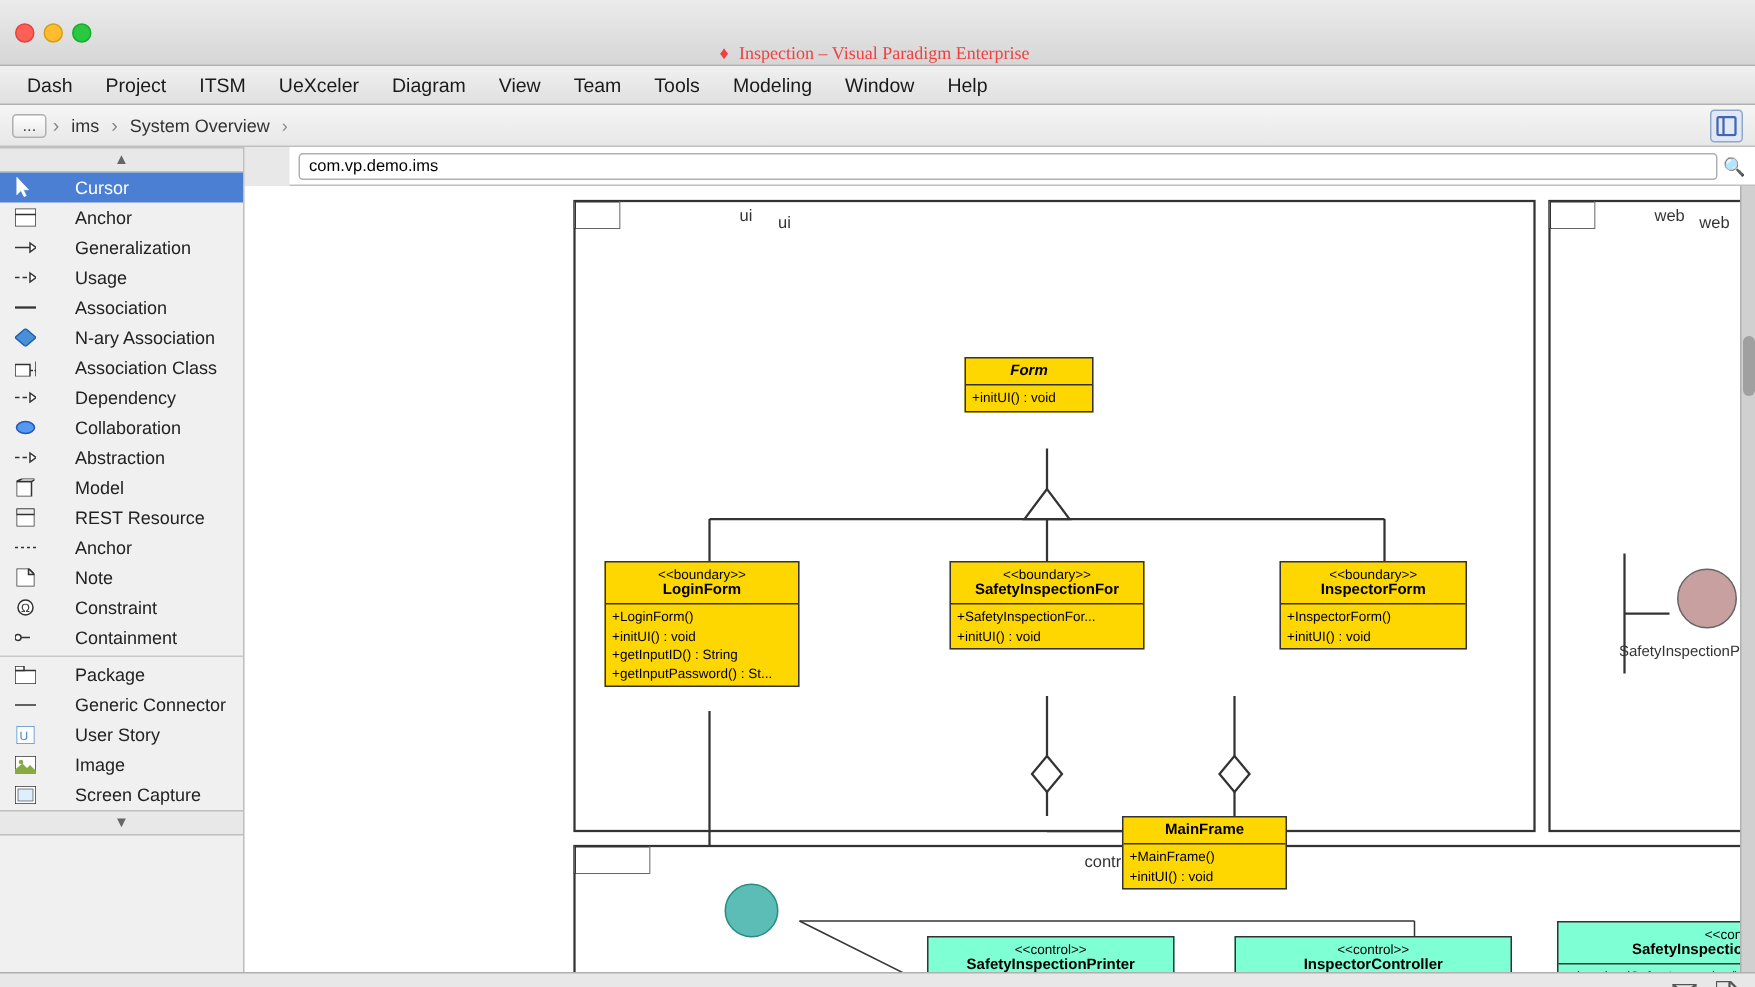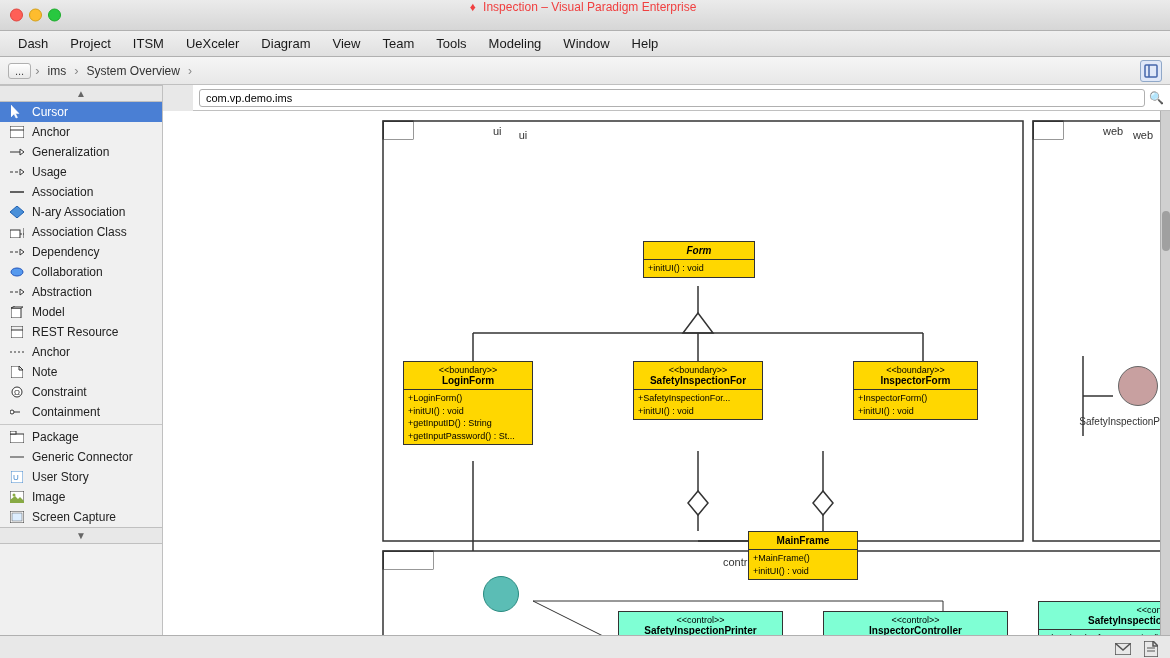--- a/index.html
+++ b/index.html
@@ -1,24 +1,25 @@
 <!DOCTYPE html>
 <html><head>
   <meta charset="utf-8">
   <style>
     * { box-sizing: border-box; margin: 0; padding: 0; }
     body { font-family: -apple-system, BlinkMacSystemFont, 'Helvetica Neue', Arial, sans-serif; font-size: 12px; background: #e8e8e8; width: 1170px; height: 658px; overflow: hidden; }
 
     
     #titlebar {
-      height: 31px;
+      height: 44px;
       background: linear-gradient(to bottom, #ebebeb, #d6d6d6);
-      display: flex; align-items: flex-start; justify-content: center;
+      display: flex; align-items: flex-end; justify-content: center;
       border-bottom: 1px solid #b0b0b0;
       position: relative;
+      font-family: Liberation Serif, serif;
     }
     #titlebar .window-controls {
       position: absolute; left: 10px; top: 50%; transform: translateY(-50%);
       display: flex; gap: 6px;
     }
     .wc { width: 13px; height: 13px; border-radius: 50%; }
     .wc-close { background: #ff5f57; border: 1px solid #e0443e; }
     .wc-min { background: #febc2e; border: 1px solid #d4a017; }
     .wc-max { background: #28c840; border: 1px solid #1aab29; }
     #titlebar .title { font-size: 12px; color: #333; font-weight: 500; }
@@ -59,21 +60,21 @@
 
     
     #sidebar {
       width: 163px; min-width: 163px;
       background: #f0f0f0;
       border-right: 1px solid #c0c0c0;
       overflow: hidden;
       display: flex; flex-direction: column;
     }
     .sidebar-item {
-      display: flex; align-items: center; gap: 6px;
+      display: flex; align-items: center; gap: 24px;
       padding: 3px 8px; cursor: pointer; font-size: 12px; color: #222;
       border-bottom: none;
     }
     .sidebar-item.active { background: #4a7fd4; color: white; }
     .sidebar-item .icon { width: 18px; height: 14px; flex-shrink: 0; display: flex; align-items: center; justify-content: center; }
     .sidebar-scroll-btn { text-align: center; padding: 2px; cursor: pointer; color: #666; font-size: 10px; background: #e8e8e8; border-top: 1px solid #c0c0c0; border-bottom: 1px solid #c0c0c0; }
     .sidebar-divider { height: 1px; background: #c8c8c8; margin: 2px 0; }
 
     
     #searchbar {
@@ -448,21 +449,21 @@
 
           <div style="position:absolute; left:220px; top:10px; width:30px; height:18px; background:white; border:1.5px solid #333; border-right:none; border-bottom:none;"></div>
           <div style="position:absolute; left:330px; top:14px; font-size:11px; color:#333;">ui</div>
 
           <div style="position:absolute; left:870px; top:10px; width:30px; height:18px; background:white; border:1.5px solid #333; border-right:none; border-bottom:none;"></div>
           <div style="position:absolute; left:940px; top:14px; font-size:11px; color:#333;">web</div>
 
           <div style="position:absolute; left:220px; top:440px; width:50px; height:18px; background:white; border:1.5px solid #333; border-right:none; border-bottom:none;"></div>
           <div style="position:absolute; left:560px; top:445px; font-size:11px; color:#333;">controller</div>
 
-          <div class="uml-box" style="left:480px; top:130px; width:112px;">
+          <div class="uml-box" style="left:480px; top:114px; width:86px;">
             <div class="box-title italic">Form</div>
             <div class="box-body">
               <div>+initUI() : void</div>
             </div>
           </div>
 
           <div class="uml-box" style="left:240px; top:250px; width:130px;">
             <div class="box-title">
               <div class="stereotype">&lt;&lt;boundary&gt;&gt;</div>
               <div>LoginForm</div>

